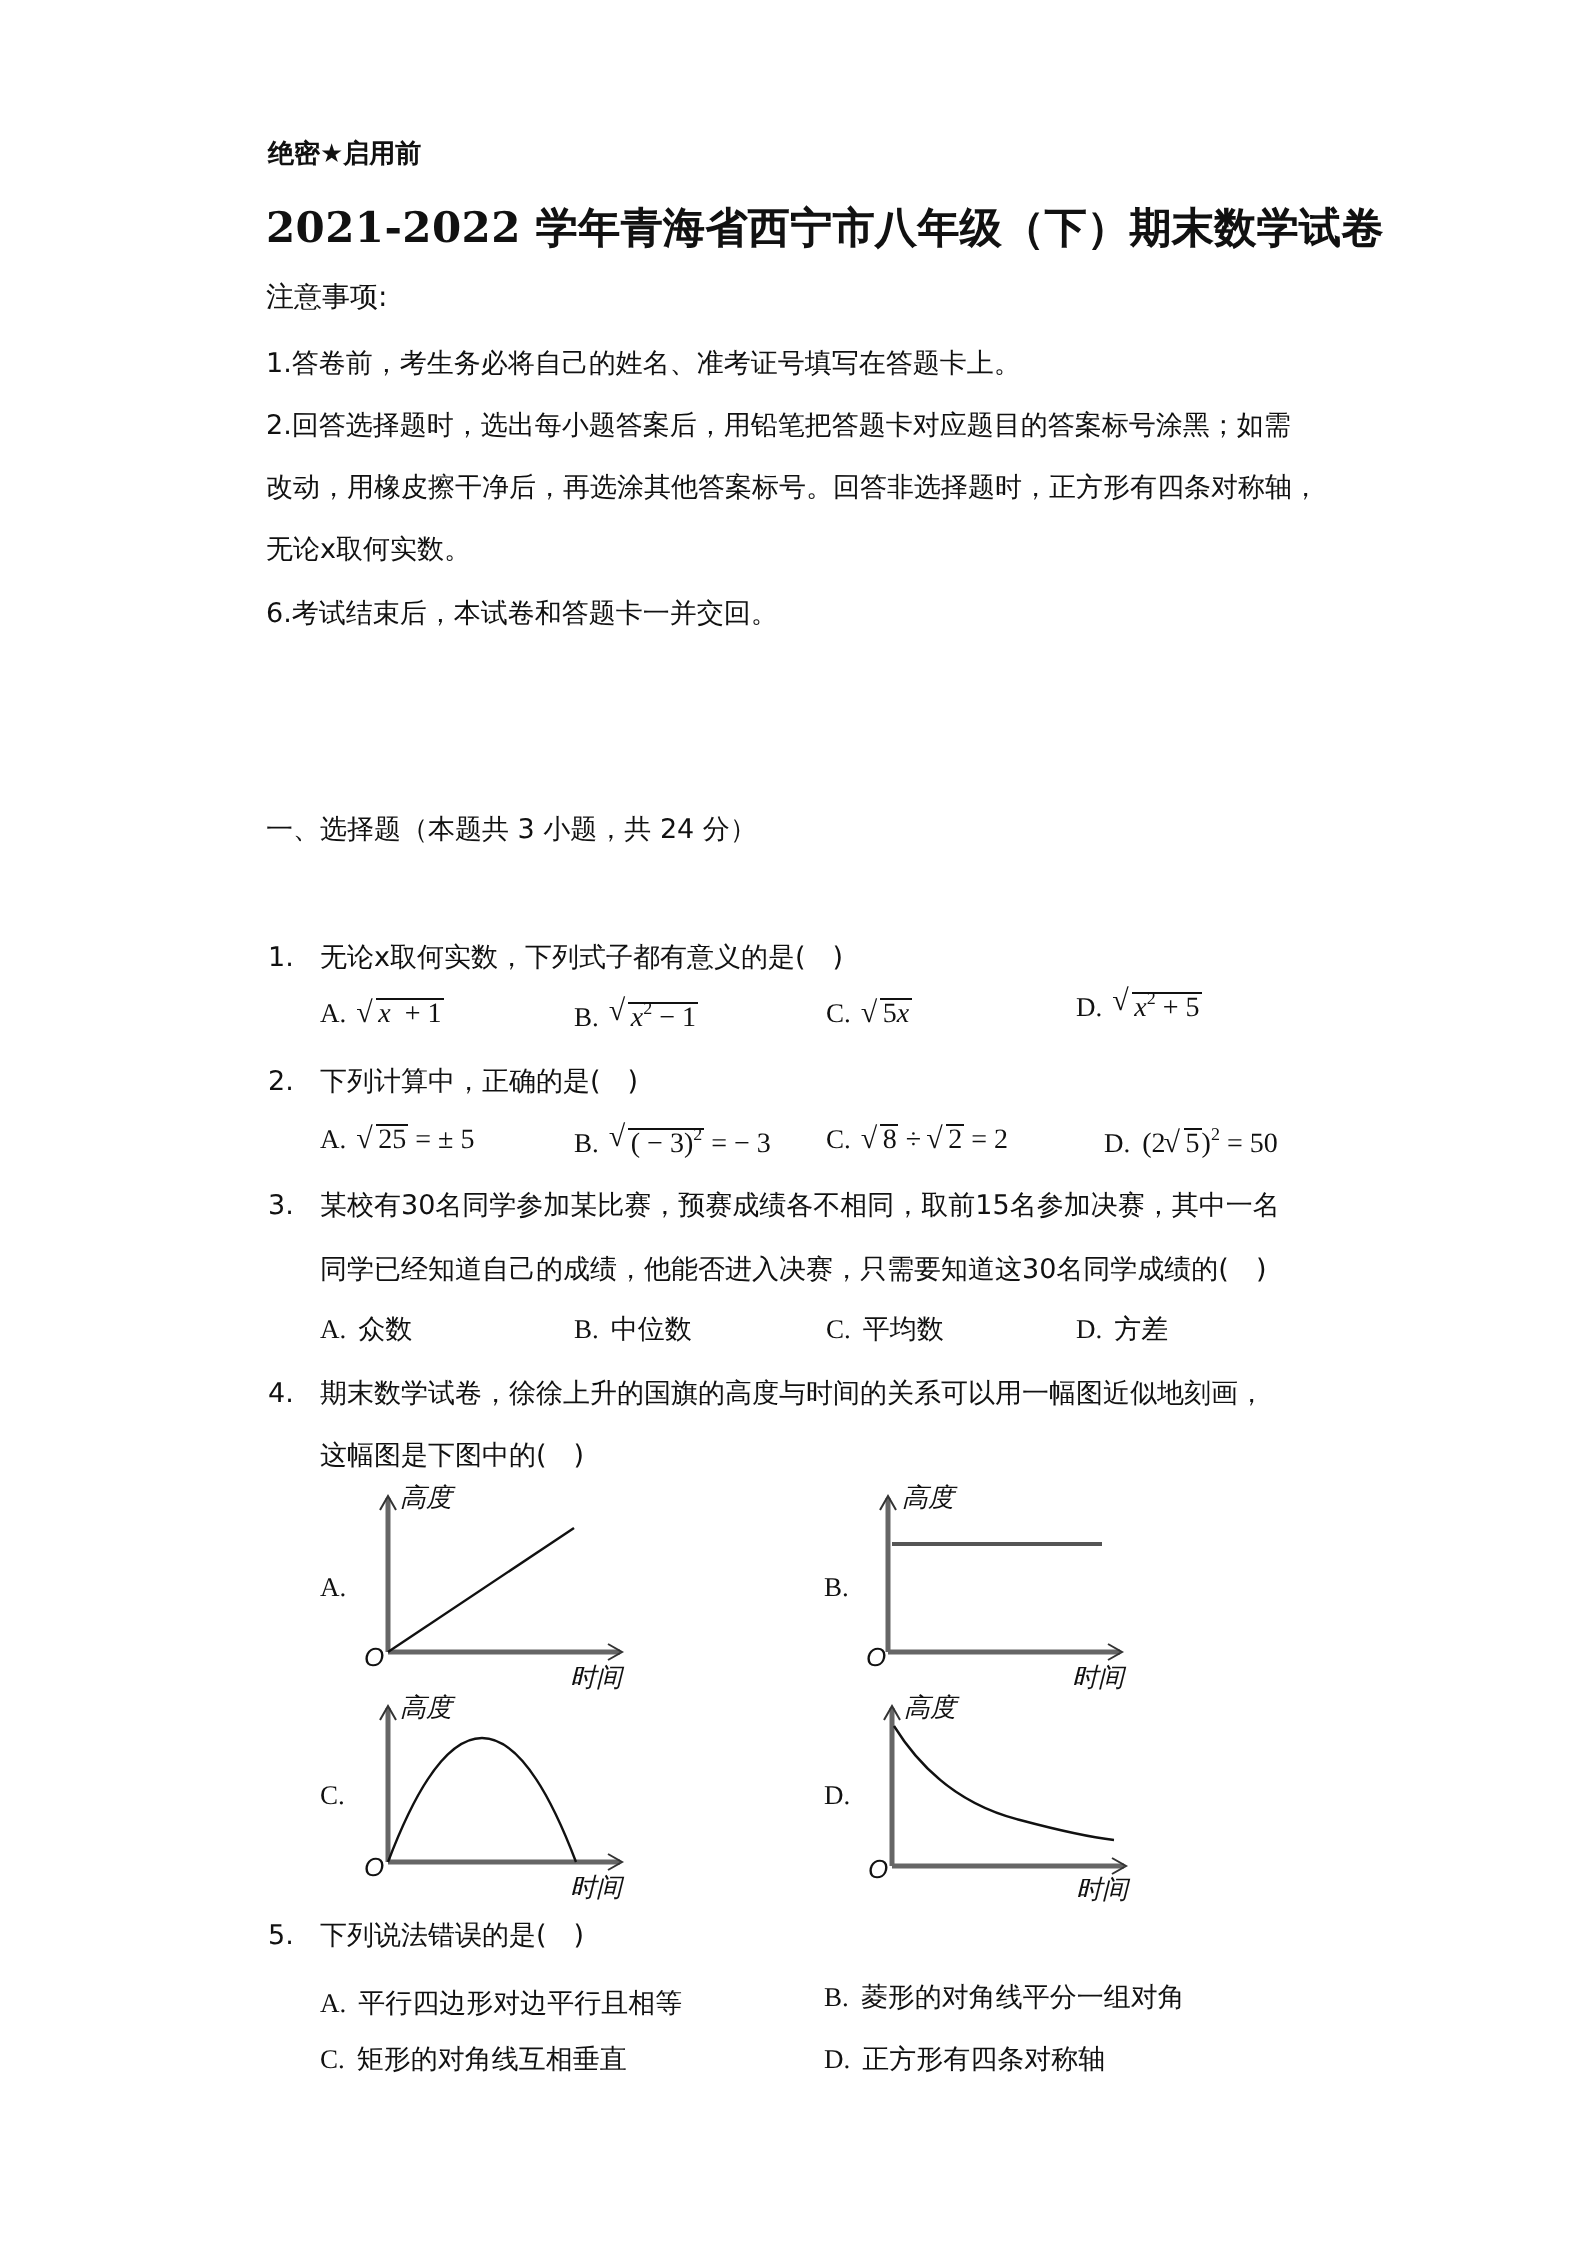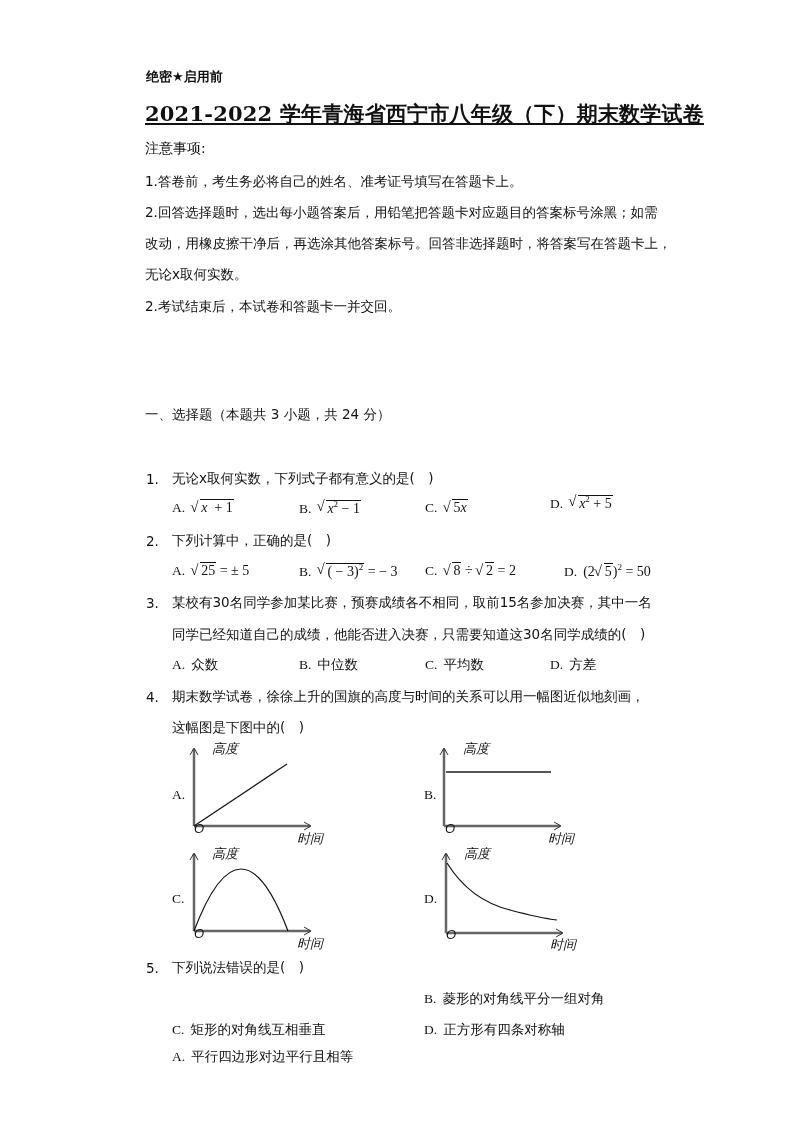--- a/index.html
+++ b/index.html
@@ -1,19 +1,19 @@
 <!DOCTYPE html>
 <html><head>
 <meta charset="utf-8">
 <style>
   html, body { margin: 0; padding: 0; background: #ffffff; }
   body { width: 794px; height: 1123px; position: relative; overflow: hidden; color: #111; font-family: "DejaVu Sans", "Liberation Sans", sans-serif; }
-  .abs { position: absolute; white-space: nowrap; margin-left: 12px; }
+  .abs { position: absolute; white-space: nowrap; }
   .secret { left: 134px; top: 68px; font-size: 13px; font-weight: bold; }
-  .title { left: 133px; top: 100px; font-size: 21px; font-weight: bold; font-family: "DejaVu Serif", "Liberation Serif", serif; letter-spacing: 0.2px; text-decoration: underline; }
+  .title { left: 133px; top: 100px; font-size: 21px; font-weight: bold; font-family: "DejaVu Serif", "Liberation Serif", serif; letter-spacing: 0.2px; }
   .notice-head { left: 133px; top: 140px; font-size: 14px; text-align: right; }
   .body-text { font-size: 13.5px; left: 133px; }
   .section { left: 133px; top: 406px; font-size: 13.5px; }
   .qnum { font-size: 13.5px; left: 134px; }
   .qtext { font-size: 13.5px; left: 160px; }
   .opt { font-size: 13.5px; }
   .opt .lbl { font-family: "Liberation Serif", "DejaVu Serif", serif; margin-right: 6px; }
   .math { font-family: "Liberation Serif", "DejaVu Serif", serif; font-size: 14px; }
   .math i { font-style: italic; }
   .sqrt { display: inline-block; position: relative; padding-left: 9px; }
@@ -26,23 +26,23 @@
 </style>
 </head>
 <body>
 
 <div class="abs secret">绝密★启用前</div>
 <div class="abs title">2021-2022 学年青海省西宁市八年级（下）期末数学试卷</div>
 <div class="abs notice-head">注意事项:</div>
 
 <div class="abs body-text" style="top:173px">1.答卷前，考生务必将自己的姓名、准考证号填写在答题卡上。</div>
 <div class="abs body-text" style="top:204px">2.回答选择题时，选出每小题答案后，用铅笔把答题卡对应题目的答案标号涂黑；如需</div>
-<div class="abs body-text" style="top:235px">改动，用橡皮擦干净后，再选涂其他答案标号。回答非选择题时，将答案写在答题卡上，</div>
+<div class="abs body-text" style="top:235px">改动，用橡皮擦干净后，再选涂其他答案标号。回答非选择题时，正方形有四条对称轴，</div>
 <div class="abs body-text" style="top:266px">无论x取何实数。</div>
-<div class="abs body-text" style="top:298px">2.考试结束后，本试卷和答题卡一并交回。</div>
+<div class="abs body-text" style="top:298px">6.考试结束后，本试卷和答题卡一并交回。</div>
 
 <div class="abs section">一、选择题（本题共 3 小题，共 24 分）</div>
 
 <div class="abs qnum" style="top:471px">1.</div>
 <div class="abs qtext" style="top:470px">无论x取何实数，下列式子都有意义的是(　)</div>
 <div class="abs opt" style="left:160px;top:499px">
   <span class="lbl">A.</span><span class="math"><span class="sqrt"><span class="rad"><i>x</i>&nbsp; + 1</span></span></span>
 </div>
 <div class="abs opt" style="left:287px;top:499px">
   <span class="lbl">B.</span><span class="math"><span class="sqrt"><span class="rad"><i>x</i><sup>2</sup> − 1</span></span></span>
@@ -124,16 +124,16 @@
   <line x1="16" y1="88" x2="132" y2="88" stroke="#666" stroke-width="2.5"></line>
   <polyline points="126,84 133,88 126,92" fill="none" stroke="#333" stroke-width="1"></polyline>
   <path d="M17,18 Q40,55 80,65 Q110,73 127,75" fill="none" stroke="#111" stroke-width="1.2"></path>
 </svg>
 <div class="abs glabel" style="left:452px;top:845px">高度</div>
 <div class="abs glabel" style="left:538px;top:936px">时间</div>
 <div class="abs olabel" style="left:434px;top:927px">O</div>
 
 <div class="abs qnum" style="top:960px">5.</div>
 <div class="abs qtext" style="top:959px">下列说法错误的是(　)</div>
-<div class="abs opt" style="left:160px;top:1048px"><span class="lbl">A.</span><span>平行四边形对边平行且相等</span></div>
+<div class="abs opt" style="left:160px;top:993px"><span class="lbl">A.</span><span>平行四边形对边平行且相等</span></div>
 <div class="abs opt" style="left:412px;top:990px"><span class="lbl">B.</span><span>菱形的对角线平分一组对角</span></div>
 <div class="abs opt" style="left:160px;top:1021px"><span class="lbl">C.</span><span>矩形的对角线互相垂直</span></div>
 <div class="abs opt" style="left:412px;top:1021px"><span class="lbl">D.</span><span>正方形有四条对称轴</span></div>
 
 </body></html>

